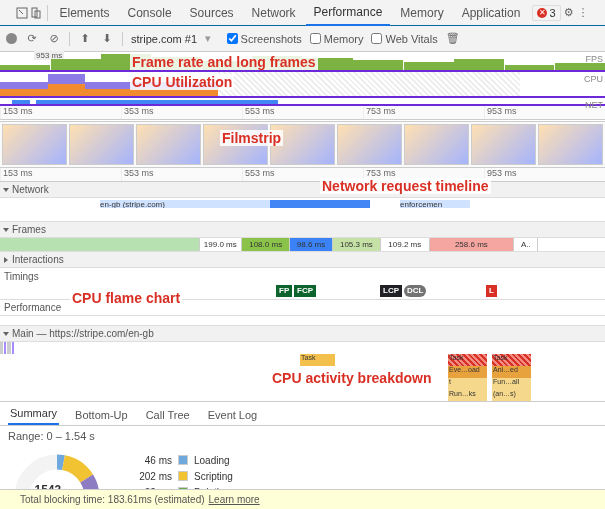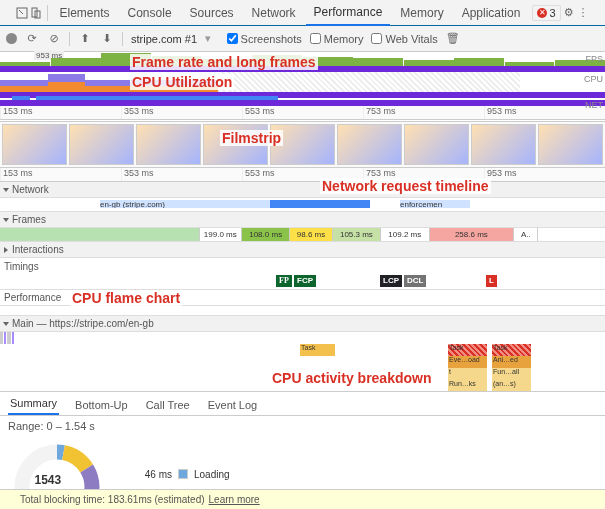--- a/index.html
+++ b/index.html
@@ -9,31 +9,31 @@
 .topbar .tab.active { border-bottom:2px solid #1a73e8; color:#333; }
 .topbar .spacer { flex:1; }
 .ic { width:14px; height:14px; display:inline-flex; align-items:center; justify-content:center; color:#666; }
 .err-badge { display:flex; align-items:center; gap:2px; padding:1px 4px; border:1px solid #ddd; border-radius:2px; font-size:11px; }
 .err-dot { width:10px; height:10px; border-radius:50%; background:#d93025; color:#fff; font-size:8px; display:flex; align-items:center; justify-content:center; }
 .toolbar { height:26px; border-bottom:1px solid #ccc; display:flex; align-items:center; padding:0 6px; gap:8px; background:#f3f3f3; font-size:11px; }
 .rec { width:11px; height:11px; border-radius:50%; background:#888; }
 .cb { display:flex; align-items:center; gap:3px; color:#555; }
 .cb input { width:11px; height:11px; }
 .overview { height:70px; border-bottom:1px solid #ccc; position:relative; background:#fff; }
-.ov-row { height:20px; border-bottom:6px solid #6d28d9; position:relative; display:flex; align-items:flex-end; }
+.ov-row { height:20px; border-bottom:2px solid #6d28d9; position:relative; display:flex; align-items:flex-end; }
 .ov-label { position:absolute; right:2px; top:2px; font-size:9px; color:#888; }
 .ov-bars { display:flex; height:100%; width:100%; align-items:flex-end; }
 .ov-bar { flex:1; background:#7cb342; margin:0 0.3px; }
 .flame-block { height:100%; display:inline-block; background:linear-gradient(to top,#f28b30 0%,#f28b30 30%,#8c7ae6 30%,#8c7ae6 60%,transparent 60%); }
 .ruler { height:14px; border-bottom:1px solid #ccc; display:flex; font-size:9px; color:#666; background:#fafafa; }
 .ruler span { flex:1; border-left:1px solid #eee; padding-left:2px; }
 .filmstrip { height:46px; border-bottom:1px solid #ccc; display:flex; gap:2px; padding:2px; background:#fafafa; overflow:hidden; }
 .thumb { flex:1; background:linear-gradient(135deg,#ffe0b2,#a5b4fc); border:1px solid #ccc; position:relative; font-size:6px; color:#999; }
 .section-h { height:16px; background:#f1f1f1; border-bottom:1px solid #ddd; display:flex; align-items:center; padding:0 4px; font-size:10px; color:#555; gap:4px; }
-.net-body { height:14px; border-bottom:1px solid #ddd; position:relative; background:#fff; }
+.net-body { height:24px; border-bottom:1px solid #ddd; position:relative; background:#fff; }
 .net-bar { position:absolute; height:8px; top:2px; background:#4285f4; font-size:8px; color:#333; overflow:hidden; }
 .frames-body { height:14px; border-bottom:1px solid #ddd; display:flex; align-items:center; font-size:8px; color:#333; }
 .frame-cell { height:100%; border-right:1px solid #ccc; display:flex; align-items:center; justify-content:center; overflow:hidden; }
 .timings-body { height:16px; border-bottom:1px solid #ddd; position:relative; }
 .tm { position:absolute; top:1px; height:12px; padding:1px 3px; font-size:8px; color:#fff; font-weight:600; }
 .exp-body { height:10px; border-bottom:1px solid #ddd; }
 .main-body { height:60px; border-bottom:1px solid #ccc; position:relative; background:#fff; overflow:hidden; }
 .flame-row { height:12px; display:flex; position:relative; }
 .fb { height:100%; font-size:7px; overflow:hidden; white-space:nowrap; color:#333; padding:0 1px; border-right:1px solid #fff; }
 .task { background:#f4c04d; }
@@ -44,21 +44,21 @@
 .gray { background:#ccc; }
 .tabs2 { height:24px; border-bottom:1px solid #ccc; display:flex; align-items:flex-end; padding:0 8px; gap:14px; font-size:11px; color:#555; }
 .tabs2 .t { padding:4px 2px; cursor:pointer; }
 .tabs2 .t.active { border-bottom:2px solid #1a73e8; color:#333; }
 .range { padding:4px 8px; font-size:11px; color:#555; }
 .breakdown { display:flex; align-items:flex-start; padding:6px 12px; gap:24px; }
 .donut { width:90px; height:90px; position:relative; }
 .donut svg { transform:rotate(-90deg); }
 .donut-label { position:absolute; top:50%; left:50%; transform:translate(-50%,-50%); font-weight:700; font-size:12px; }
 .legend { font-size:10px; color:#333; }
-.legend-row { display:flex; align-items:center; gap:6px; height:16px;margin-top:24px; }
+.legend-row { display:flex; align-items:center; gap:6px; height:16px; }
 .legend-row .ms { width:46px; text-align:right; }
 .legend-row .sw { width:10px; height:10px; border:1px solid #ccc; }
 .footer { position:absolute; bottom:0; left:0; right:0; height:20px; background:#ffffd7; border-top:1px solid #ccc; font-size:10px; color:#555; display:flex; align-items:center; padding:0 20px; gap:4px; }
 .footer a { text-decoration:underline; color:#555; }
 .annot { position:absolute; color:#d93025; font-weight:700; font-size:14px; background:rgba(255,255,255,0.85); padding:0 2px; pointer-events:none; }
 .tri { display:inline-block; width:0; height:0; border-left:4px solid #666; border-top:3px solid transparent; border-bottom:3px solid transparent; transform:rotate(90deg); }
 </style>
 </head>
 <body>
 
@@ -191,40 +191,40 @@
 </div>
 
 <div class="section-h">
     <span class="tri"></span>
     <span>Frames</span>
   </div>
 <div class="frames-body" id="frames-body">
     <div class="frame-cell" style="width: 33%; background: rgb(183, 225, 176);"></div>
     <div class="frame-cell" style="width: 7%; background: rgb(255, 255, 255);">199.0 ms</div>
     <div class="frame-cell" style="width: 8%; background: rgb(139, 195, 74);">108.0 ms</div>
-    <div class="frame-cell" style="width: 7%; background: #fde047;">98.6 ms</div>
+    <div class="frame-cell" style="width: 7%; background: #3b82f6;">98.6 ms</div>
     <div class="frame-cell" style="width: 8%; background: rgb(197, 225, 165);">105.3 ms</div>
     <div class="frame-cell" style="width: 8%; background: rgb(255, 255, 255);">109.2 ms</div>
     <div class="frame-cell" style="width: 14%; background: rgb(246, 166, 160);">258.6 ms</div>
     <div class="frame-cell" style="width: 4%; background: rgb(255, 255, 255);">A..</div>
   </div>
 
 <div class="section-h">
     <span class="tri" style="transform:none"></span>
     <span>Interactions</span>
   </div>
 
 <div class="section-h" style="background:#fff;border-bottom:none">
     <span>Timings</span>
   </div>
 <div class="timings-body" id="timings-body">
-    <div class="tm" style="left: 276px; background: rgb(13, 101, 45); font-family: Liberation Serif, serif;">FP</div>
+    <div class="tm" style="left: 276px; background: rgb(13, 101, 45);">FP</div>
     <div class="tm" style="left: 294px; background: rgb(13, 101, 45);">FCP</div>
     <div class="tm" style="left: 380px; background: rgb(32, 33, 36);">LCP</div>
-    <div class="tm" style="left: 404px; background: #737373;">DCL</div>
+    <div class="tm" style="left: 404px; background: #737373; border-radius: 6px;">DCL</div>
     <div class="tm" style="left: 486px; background: rgb(217, 48, 37);">L</div>
   </div>
 
 <div class="section-h" style="background:#fff">
     <span>Performance</span>
   </div>
 <div class="exp-body"></div>
 
 <div class="section-h">
     <span class="tri"></span>

